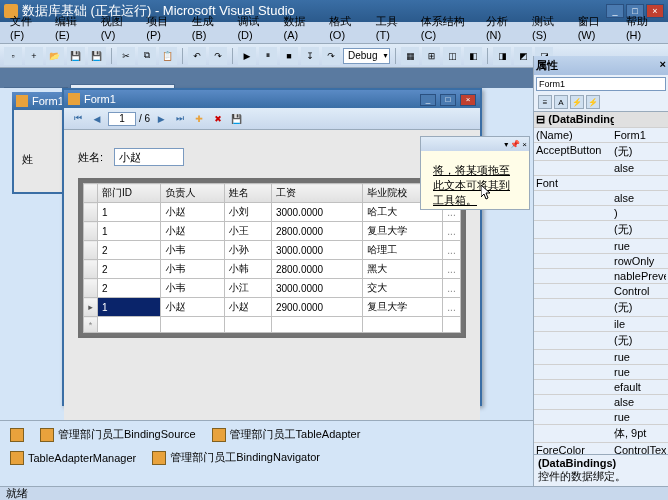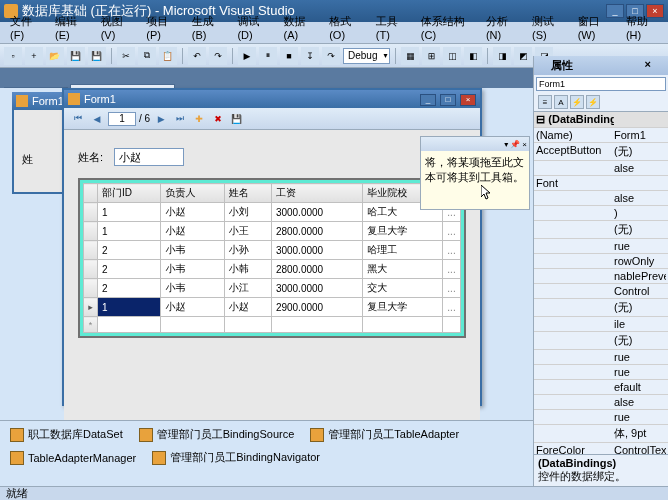--- a/index.html
+++ b/index.html
@@ -43,50 +43,50 @@
 .bnav .pos { width: 28px; height: 14px; border: 1px solid #7a9ac0; background: #fff; text-align: center; font-size: 10px; }
 .bnav .of { font-size: 10px; }
 .bnav .red { color: #c00; }
 .bnav .blu { color: #06c; }
 
 .formbody { padding: 18px 14px; background: #e8e8e8; height: 360px; position: relative; }
 .field-row { display: flex; align-items: center; margin-bottom: 12px; }
 .field-row label { width: 36px; font-size: 11px; }
 .field-row input { width: 70px; height: 18px; border: 1px solid #7a9ac0; padding: 0 4px; font-size: 11px; }
 
-.grid-wrap { border: 2px solid #707070; background: #5eead4; padding: 3px; }
+.grid-wrap { border: 2px solid #707070; background: #737373; padding: 3px; }
 .grid { background: #fff; border-collapse: collapse; width: 100%; }
 .grid th, .grid td { border: 1px solid #c0c0c0; padding: 2px 4px; font-size: 10px; text-align: left; height: 16px; white-space: nowrap; overflow: hidden; }
 .grid th { background: linear-gradient(#f4f4f4, #e0e0e0); font-weight: normal; }
 .grid .rowhead { background: linear-gradient(#f4f4f4, #e0e0e0); width: 14px; text-align: center; color: #555; font-size: 9px; }
 .grid tr.sel td.c0 { background: #0a246a; color: #fff; }
 .grid tr.new td { color: #888; }
 .grid td.ell { color: #888; text-align: center; width: 18px; }
 
 .cursor-arrow { position: absolute; left: 481px; top: 97px; width: 12px; height: 16px; pointer-events: none; z-index: 100; }
 .cursor-arrow svg { display: block; }
 
 .rightpanel { position: absolute; right: 0; top: 56px; width: 135px; bottom: 14px; background: #e8f0fa; border-left: 1px solid #9ab; font-size: 10px; display: flex; flex-direction: column; }
-.rp-title { background: linear-gradient(#c0d4ec, #a8c0e0); padding: 2px 17px; font-weight: bold; display: flex; justify-content: space-between; }
+.rp-title { background: linear-gradient(#c0d4ec, #a8c0e0); padding: 2px 2px; font-weight: bold; display: flex; justify-content: space-between; }
 .rp-combo { border: 1px solid #7a9ac0; background: #fff; margin: 2px; padding: 1px 2px; font-size: 9px; height: 14px; overflow: hidden; }
 .rp-toolbar { padding: 2px 4px; display: flex; gap: 2px; border-bottom: 1px solid #9ab; }
 .rp-toolbar span { width: 14px; height: 14px; background: #d0e0f0; border: 1px solid #9ab; font-size: 8px; display: flex; align-items: center; justify-content: center; cursor: pointer; }
 .rp-grid { flex: 1; overflow: hidden; }
 .rp-row { display: flex; border-bottom: 1px solid #d0d0d0; padding: 1px 2px; font-size: 9px; }
 .rp-row .k { flex: 1; overflow: hidden; white-space: nowrap; text-overflow: clip; }
 .rp-row .v { width: 52px; overflow: hidden; white-space: nowrap; }
 .rp-row.cat { background: #e0e0e0; font-weight: bold; }
 .rp-row.cat .k::before { content: "⊟ "; }
 .rp-desc { border-top: 1px solid #9ab; padding: 2px 4px; font-size: 9px; background: #e8f0fa; }
 .rp-desc .dn { font-weight: bold; }
 
 .floatpanel { position: absolute; right: 138px; top: 136px; width: 110px; height: 74px; border: 1px solid #9ab; background: #fffde8; font-size: 9px; z-index: 50; }
 .fp-tb { background: linear-gradient(#e0ecf8, #c8d8ec); height: 14px; display: flex; justify-content: flex-end; align-items: center; padding: 0 2px; gap: 2px; }
 .fp-tb span { cursor: pointer; font-size: 8px; }
-.fp-body { padding: 4px; }
+.fp-body { padding: 12px; text-decoration: underline; }
 
 .traybar { position: absolute; bottom: 14px; left: 0; right: 135px; height: 66px; background: #d4e5f7; border-top: 1px solid #9ab; padding: 6px 10px; display: flex; flex-direction: column; gap: 8px; }
 .trayrow { display: flex; gap: 16px; }
 .trayitem { display: flex; align-items: center; gap: 4px; font-size: 10px; cursor: pointer; }
 .trayitem .ti { width: 14px; height: 14px; background: #e8a23c; border: 1px solid #806020; }
 
 .statusbar { position: absolute; bottom: 0; left: 0; right: 0; height: 14px; background: #c8d8ec; border-top: 1px solid #9ab; font-size: 10px; padding: 0 6px; display: flex; align-items: center; }
 </style>
 </head>
 <body>
@@ -401,21 +401,20 @@
   <div class="rp-desc">
     <div class="dn">(DataBindings)</div>
     <div>控件的数据绑定。</div>
   </div>
 </div>
 
 <div class="traybar">
   <div class="trayrow" id="tray0">
       <div class="trayitem">
         <div class="ti"></div>
-        <span>职工数据库DataSet</span>
       </div>
       <div class="trayitem">
         <div class="ti"></div>
         <span>管理部门员工BindingSource</span>
       </div>
       <div class="trayitem">
         <div class="ti"></div>
         <span>管理部门员工TableAdapter</span>
       </div>
     </div>

